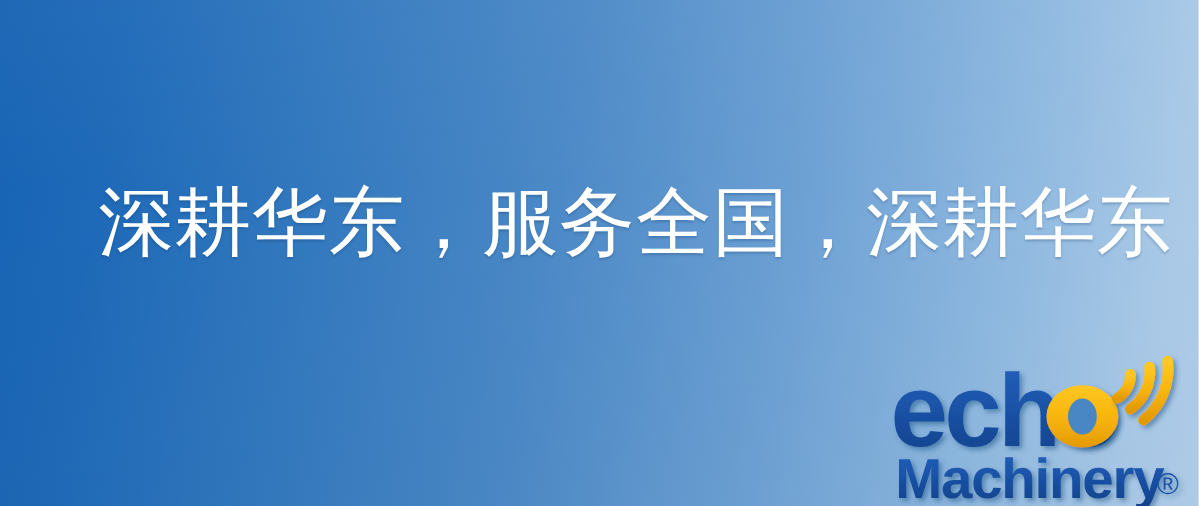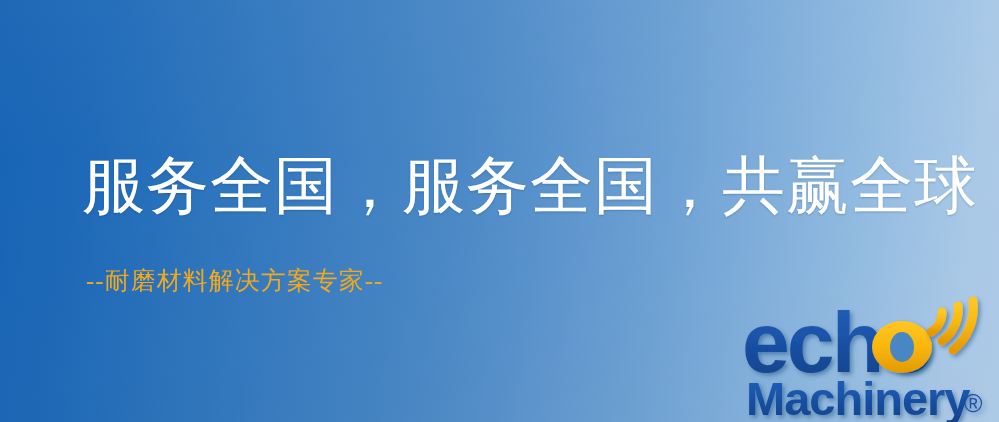--- a/index.html
+++ b/index.html
@@ -87,23 +87,22 @@
     width: 100%;
     height: 100%;
     overflow: visible;
   }
 </style>
 </head>
 <body>
 
 <div class="banner">
 
-  <h1 class="headline">服务全国，服务全国，共赢全球</h1>
+  <h1 class="headline">深耕华东，服务全国，深耕华东</h1>
 
-  <p class="subheadline">--耐磨材料解决方案专家--</p>
 
   <div class="logo">
     <svg viewBox="0 0 257 126" xmlns="http://www.w3.org/2000/svg" aria-hidden="true">
       <defs>
         <linearGradient id="blueGrad" x1="0" y1="0" x2="0" y2="1">
           <stop offset="0%" stop-color="#2463bd"></stop>
           <stop offset="45%" stop-color="#1a53a8"></stop>
           <stop offset="100%" stop-color="#133f86"></stop>
         </linearGradient>
         <linearGradient id="goldGrad" x1="0" y1="0" x2="0" y2="1">

